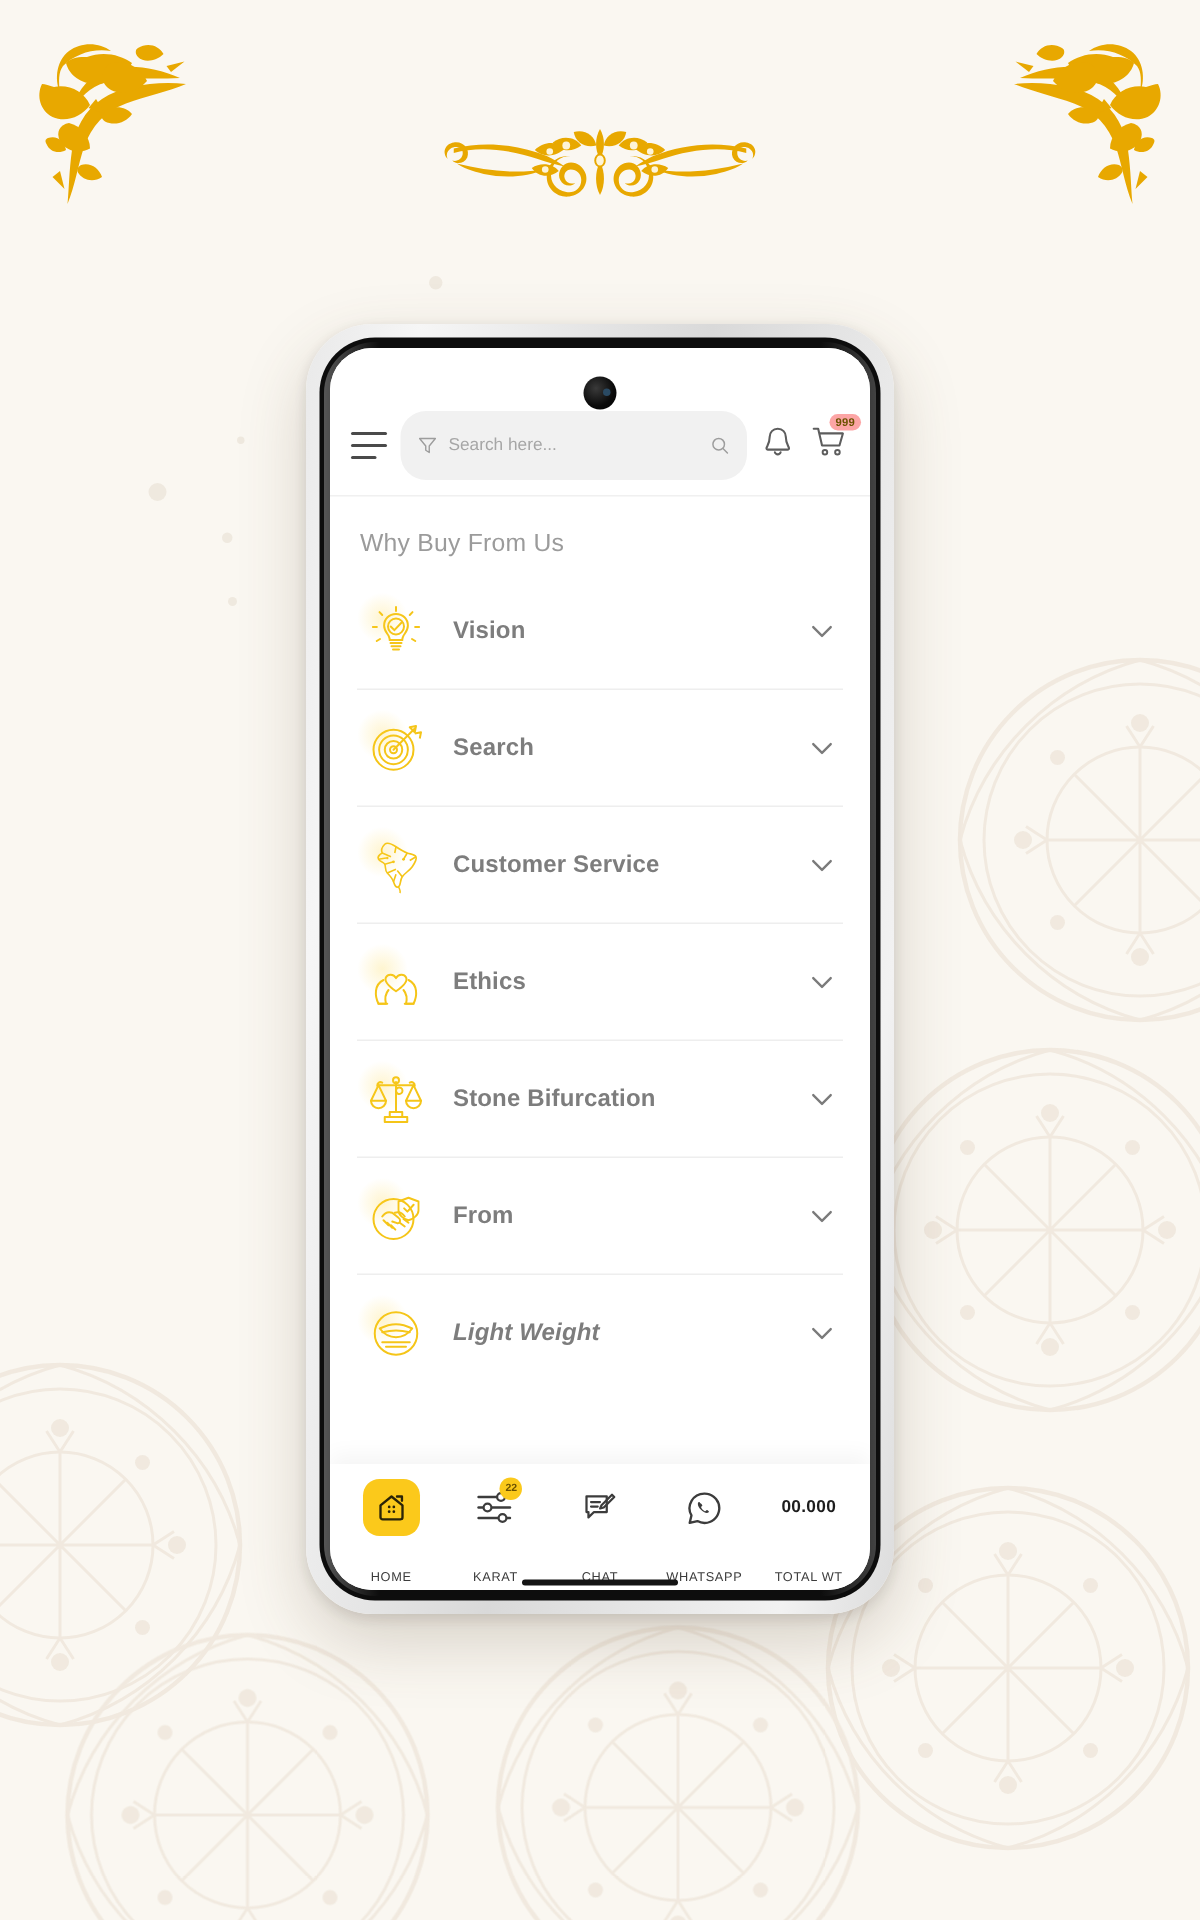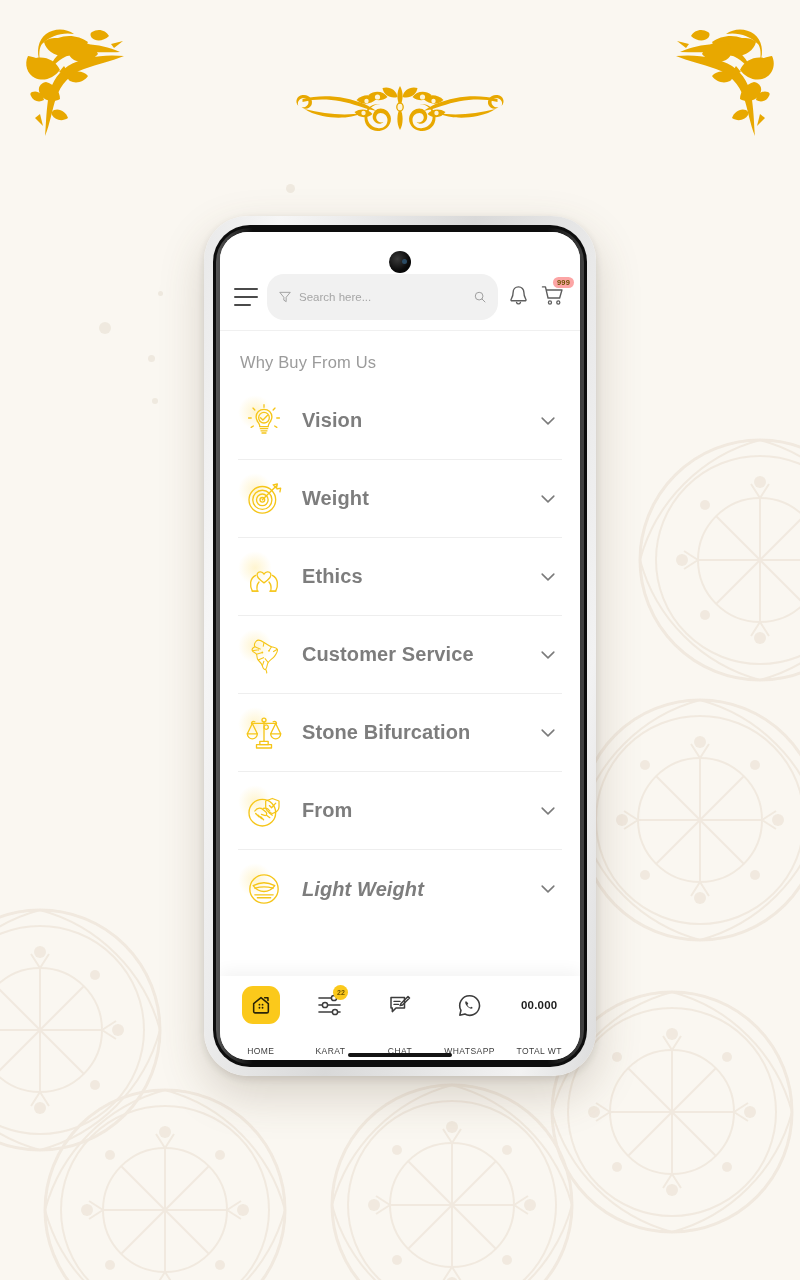--- a/index.html
+++ b/index.html
@@ -109,21 +109,21 @@
     border-bottom:1px solid #eeeeee;
     cursor:pointer; min-height:78px;
   }
   .accordion-item:last-child{ border-bottom:none;font-style:italic; }
   .acc-icon{ width:48px; height:48px; flex:0 0 auto; display:flex; align-items:center; justify-content:center; position:relative; }
   .acc-icon::before{
     content:""; position:absolute; left:-2px; top:-2px; width:34px; height:34px;
     background:radial-gradient(circle,rgba(253,208,39,.22) 0%,rgba(253,208,39,0) 70%);
     border-radius:50%;
   }
-  .acc-label{ flex:1 1 auto; font-size:20px; color:#7d7d7d; font-weight:bold; letter-spacing:.1px; }
+  .acc-label{ flex:1 1 auto; font-size:16px; color:#7d7d7d; font-weight:bold; letter-spacing:.1px; }
   .chev{ flex:0 0 auto; width:20px; height:20px; }
 
   
   .bottom-nav{
     flex:0 0 auto; background:#fff;
     display:flex; align-items:flex-start; justify-content:space-around;
     padding:12px 6px 4px 6px;
     box-shadow:0 -6px 14px rgba(0,0,0,.045);
     position:relative; z-index:20;
   }
@@ -341,57 +341,57 @@
               <circle cx="22" cy="25" r="16"></circle>
               <circle cx="22" cy="25" r="11.5"></circle>
               <circle cx="22" cy="25" r="7"></circle>
               <circle cx="22" cy="25" r="2.8"></circle>
               <path d="M22 25 L39 8" stroke-linecap="round"></path>
               <path d="M35 7 L40 6 L39 11 Z" stroke-linejoin="round"></path>
               <path d="M39 12 L44 11 L43 16" stroke-linejoin="round"></path>
             </g>
           </svg>
         </div>
-        <div class="acc-label">Weight</div>
-        <svg class="chev" viewBox="0 0 24 24">
-          <path d="M5 8.5 L12 15.5 L19 8.5" fill="none" stroke="#7b7b7b" stroke-width="1.9" stroke-linecap="round" stroke-linejoin="round"></path>
-        </svg>
-      </div>
-
-      <div class="accordion-item">
-        <div class="acc-icon">
-          <svg width="40" height="40" viewBox="0 0 48 48">
-            <g fill="none" stroke="#f5c518" stroke-width="1.6" stroke-linecap="round" stroke-linejoin="round">
-              <path d="M24 20.5 C22 17 17.5 17 16 19.8 C14.4 22.8 17 26.2 24 31 C31 26.2 33.6 22.8 32 19.8 C30.5 17 26 17 24 20.5 Z"></path>
-              <path d="M14 22 C11 23.5 8.5 26.5 8 30.5 C7.5 34.5 8.5 38 10 41 H16 C15 37 15.5 33 18 30"></path>
-              <path d="M34 22 C37 23.5 39.5 26.5 40 30.5 C40.5 34.5 39.5 38 38 41 H32 C33 37 32.5 33 30 30"></path>
-              <path d="M10 41 H17 M31 41 H38"></path>
-            </g>
-          </svg>
-        </div>
-        <div class="acc-label">Ethics</div>
+        <div class="acc-label">Search</div>
         <svg class="chev" viewBox="0 0 24 24">
           <path d="M5 8.5 L12 15.5 L19 8.5" fill="none" stroke="#7b7b7b" stroke-width="1.9" stroke-linecap="round" stroke-linejoin="round"></path>
         </svg>
       </div>
 
       <div class="accordion-item">
         <div class="acc-icon">
           <svg width="40" height="40" viewBox="0 0 48 48">
             <g fill="none" stroke="#f5c518" stroke-width="1.3" stroke-linejoin="round">
               <path d="M15 7 C13 9 12 12 13 14 C11 15 9 17 10 19 C11 21 14 21 15 23 C16 25 15 28 17 30 C19 32 21 34 22 37 C23 40 24 42 26 41 C28 40 27 36 29 33 C31 30 35 28 37 25 C39 22 41 19 40 17 C39 15 36 15 33 14 C30 13 27 11 24 9 C21 7 17 5 15 7 Z"></path>
               <path d="M13 14 L20 17 M15 23 L22 21 M17 30 L24 27 M29 33 L25 28 M33 14 L30 19 M40 17 L35 20 M22 37 L24 31 M24 9 L23 14 M10 19 L16 18"></path>
               <path d="M26 41 C27 43 28 45 27 46"></path>
               <circle cx="22" cy="21" r="1.1" fill="#f5c518" stroke="none"></circle>
               <circle cx="30" cy="19" r="1.1" fill="#f5c518" stroke="none"></circle>
               <circle cx="17" cy="18" r="1" fill="#f5c518" stroke="none"></circle>
             </g>
           </svg>
         </div>
         <div class="acc-label">Customer Service</div>
+        <svg class="chev" viewBox="0 0 24 24">
+          <path d="M5 8.5 L12 15.5 L19 8.5" fill="none" stroke="#7b7b7b" stroke-width="1.9" stroke-linecap="round" stroke-linejoin="round"></path>
+        </svg>
+      </div>
+
+      <div class="accordion-item">
+        <div class="acc-icon">
+          <svg width="40" height="40" viewBox="0 0 48 48">
+            <g fill="none" stroke="#f5c518" stroke-width="1.6" stroke-linecap="round" stroke-linejoin="round">
+              <path d="M24 20.5 C22 17 17.5 17 16 19.8 C14.4 22.8 17 26.2 24 31 C31 26.2 33.6 22.8 32 19.8 C30.5 17 26 17 24 20.5 Z"></path>
+              <path d="M14 22 C11 23.5 8.5 26.5 8 30.5 C7.5 34.5 8.5 38 10 41 H16 C15 37 15.5 33 18 30"></path>
+              <path d="M34 22 C37 23.5 39.5 26.5 40 30.5 C40.5 34.5 39.5 38 38 41 H32 C33 37 32.5 33 30 30"></path>
+              <path d="M10 41 H17 M31 41 H38"></path>
+            </g>
+          </svg>
+        </div>
+        <div class="acc-label">Ethics</div>
         <svg class="chev" viewBox="0 0 24 24">
           <path d="M5 8.5 L12 15.5 L19 8.5" fill="none" stroke="#7b7b7b" stroke-width="1.9" stroke-linecap="round" stroke-linejoin="round"></path>
         </svg>
       </div>
 
       <div class="accordion-item">
         <div class="acc-icon">
           <svg width="40" height="40" viewBox="0 0 48 48">
             <g fill="none" stroke="#f5c518" stroke-width="1.6" stroke-linecap="round" stroke-linejoin="round">
               <path d="M24 10 v24"></path>

